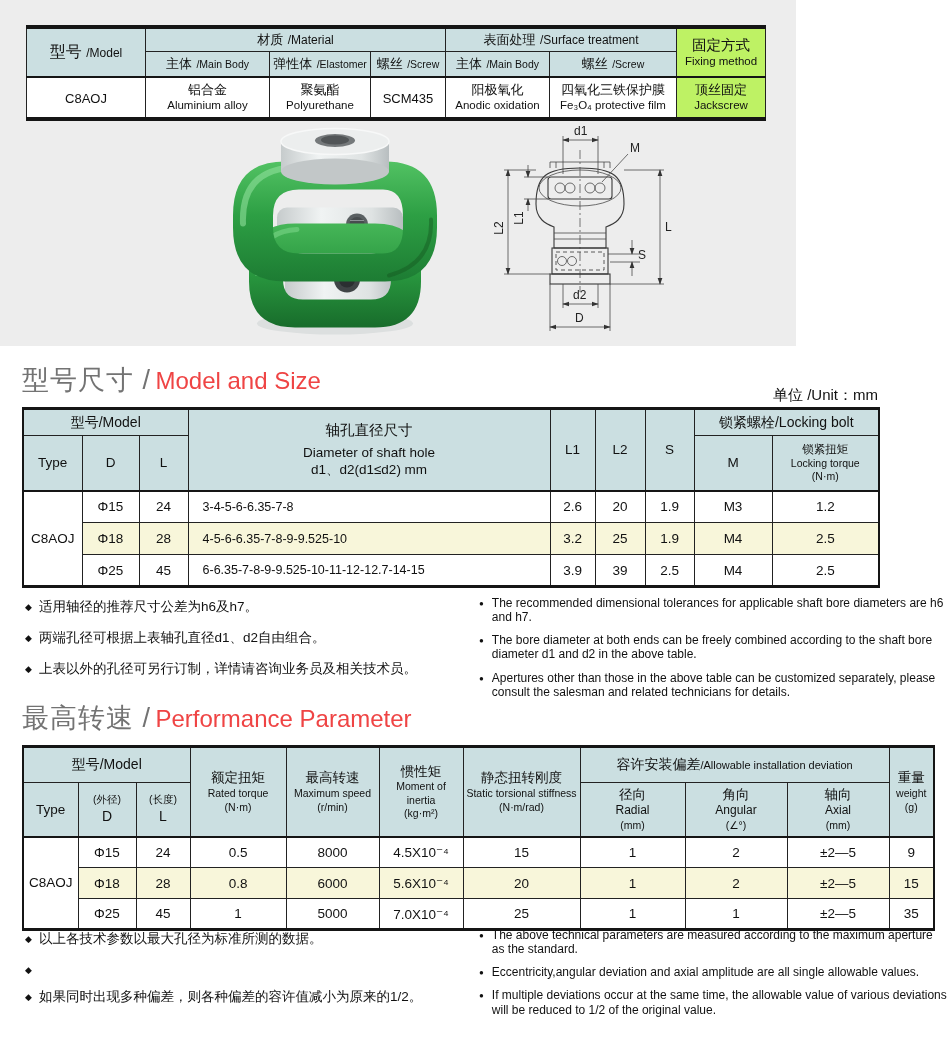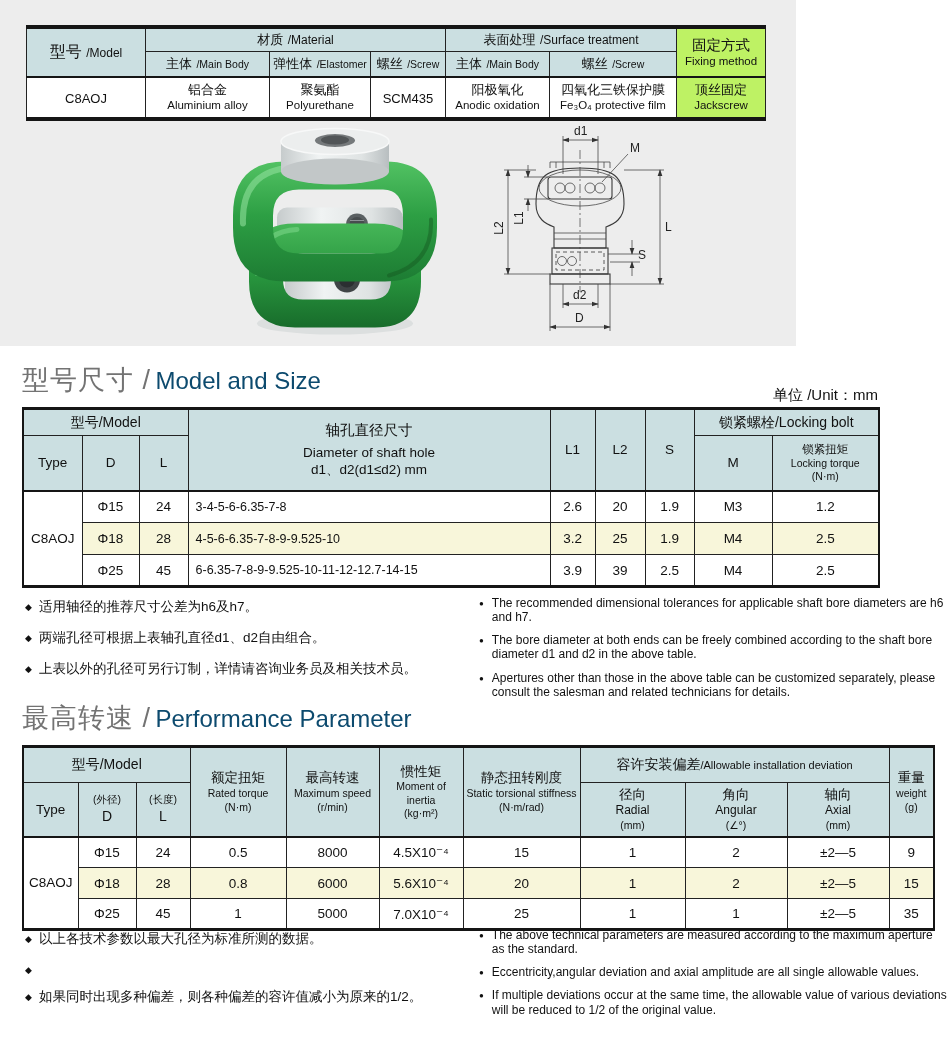--- a/index.html
+++ b/index.html
@@ -26,31 +26,31 @@
   .en-md { font-size:12px; }
   .zh-md { font-size:13px; }
   .en-sm { font-size:10.5px; }
   .cell-2l span { display:block; line-height:1.25; }
   .cell-2l .zh-md { font-size:13px; }
   .cell-2l .en-md { font-size:11.5px; }
 
   
   .sec-title { position:absolute; left:22px; white-space:nowrap; }
   .sec-title .zh { font-size:27px; color:#737373; letter-spacing:1px; }
-  .sec-title .en { font-size:24px; color:#0c4a6e; }
+  .sec-title .en { font-size:24px; color:#ef4444; }
   .unit-label { position:absolute; left:660px; top:386px; width:218px; text-align:right; font-size:15px; }
 
   
   .dtable { position:absolute; left:22px; border:2px solid #151515; border-top-width:3px; border-bottom-width:3px; }
   .dtable td { border:1px solid #222; text-align:center; vertical-align:middle; font-size:13.5px; padding:0 2px; }
   .dtable thead td { background:#cbdfe1; }
   .dtable tbody tr td { border-top-width:1px; }
   .dtable tbody tr.first td { border-top:2px solid #151515; }
   .dtable td.hl { background:#f8f6da; }
-  .dtable .holes { text-align:left; padding-left:7px; font-size:12.5px; }
+  .dtable .holes { text-align:left; padding-left:14px; font-size:12.5px; }
   .hdr-3l span { display:block; line-height:1.3; }
   .hdr-3l .zh { font-size:13.5px; }
   .hdr-3l .en { font-size:10.5px; }
   .hdr-3l .un { font-size:10.5px; }
   .size-table { top:407px; width:856px; }
   .size-table .hr1 td { height:27px; }
   .size-table .hr2 td { height:55px; }
   .size-table tbody td { height:32px; }
   .perf-table { top:745px; width:911px; }
   .perf-table .hr1 td { height:36px; }

